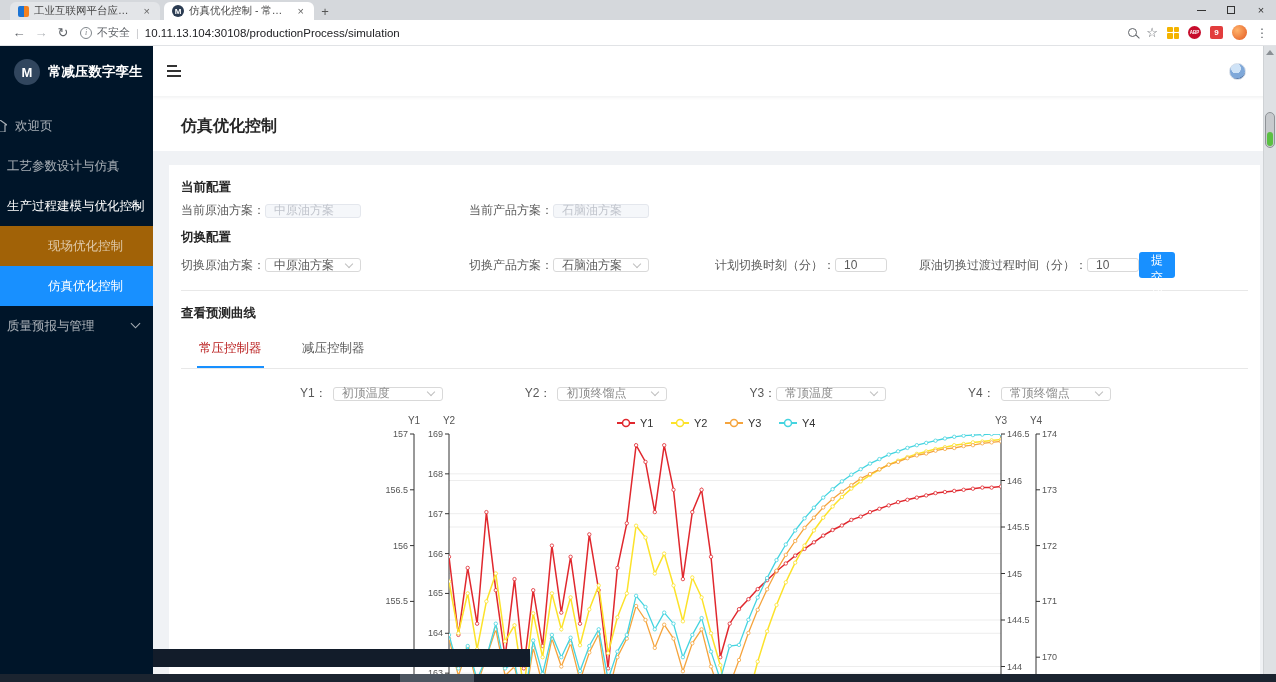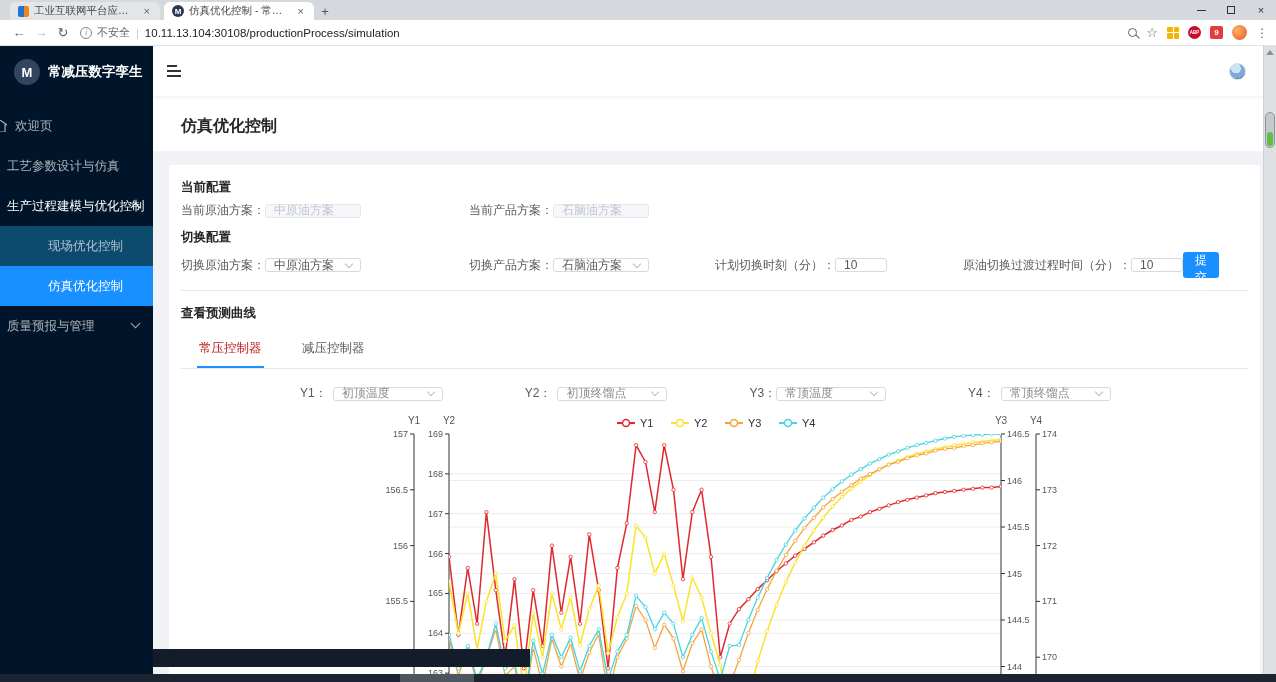--- a/index.html
+++ b/index.html
@@ -49,21 +49,21 @@
   .app { display:flex; height:629px; position:relative; }
   .sidebar { width:153px; background:#001529; color:rgba(255,255,255,.65); flex:none; }
   .logo-row { display:flex; align-items:center; height:52px; padding-left:14px; }
   .logo-badge { width:26px; height:26px; border-radius:50%; background:#31465e; color:#fff; font-weight:bold; font-size:13px;
       display:flex; align-items:center; justify-content:center; }
   .logo-text { color:#fff; font-size:13.5px; font-weight:bold; margin-left:8px; white-space:nowrap; }
   .menu { margin-top:8px; font-size:12.5px; }
   .mi { height:40px; display:flex; align-items:center; padding-left:7px; position:relative; cursor:pointer; }
   .mi .home-ic { margin-right:8px; margin-left:-14px; }
   .mi.parent { color:#fff; }
-  .submenu { background:#0c4a6e; }
+  .submenu { background:#a16207; }
   .submenu .mi { padding-left:48px; }
   .mi.active { background:#1890ff; color:#fff; }
   .chev { width:7px; height:7px; border-left:1.5px solid currentColor; border-bottom:1.5px solid currentColor;
       position:absolute; right:14px; }
   .chev.up { transform:rotate(135deg); top:18px; }
   .chev.down { transform:rotate(-45deg); top:14px; }
 
   .main { flex:1; background:#f0f2f5; position:relative; overflow:hidden; }
   .page-header { height:50px; background:#fff; display:flex; align-items:center; padding:0 24px 0 14px;
       box-shadow:0 1px 4px rgba(0,21,41,.08); position:relative; z-index:2; }
@@ -247,21 +247,21 @@
             <label>切换产品方案：</label>
             <div class="sel" style="width:96px">
               <span class="sv">石脑油方案</span>
               <span class="sarrow"></span>
             </div>
           </div>
           <div class="fg" style="margin-left:66px">
             <label>计划切换时刻（分）：</label>
             <input class="ipt" style="width: 52px;" value="10">
           </div>
-          <div class="fg" style="margin-left:76px">
+          <div class="fg" style="margin-left:32px">
             <label>原油切换过渡过程时间（分）：</label>
             <input class="ipt" style="width: 52px;" value="10">
           </div>
           <button class="btn-primary" style="margin-left:auto;margin-right:108px">提交切换配置</button>
         </div>
 
         <hr class="divider">
 
         <div class="sec-title">查看预测曲线</div>
         <div class="tabs-bar">

